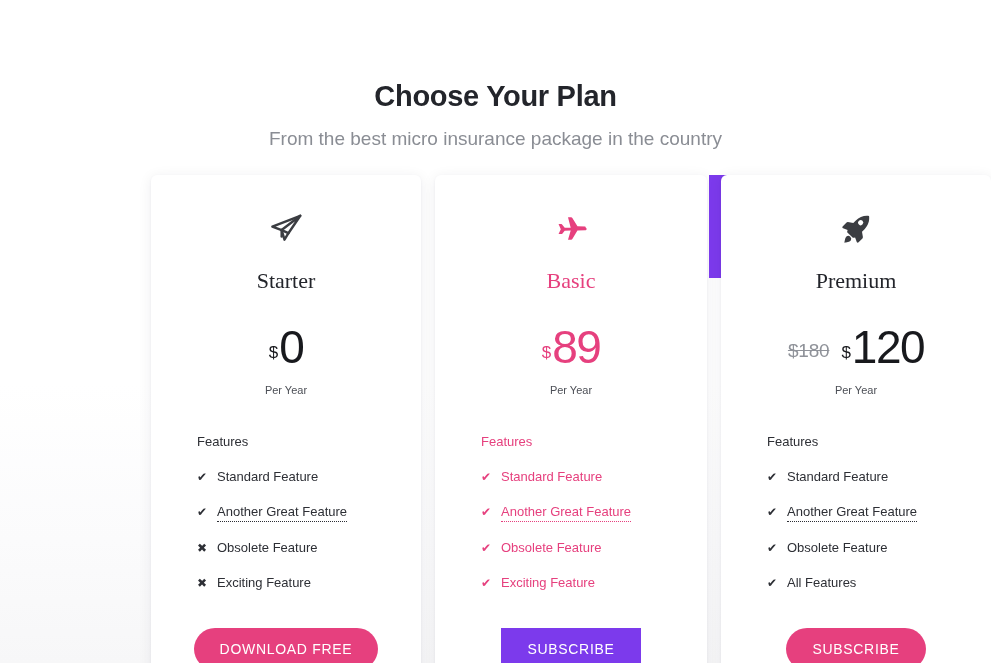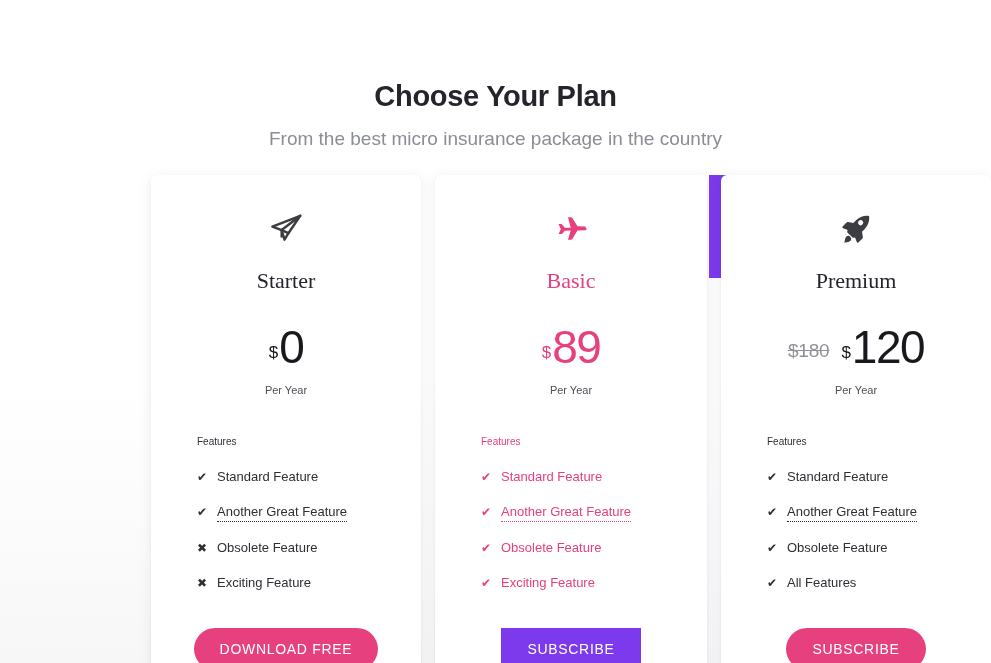--- a/index.html
+++ b/index.html
@@ -148,21 +148,21 @@
   }
 
   
   .features {
     margin-top: 34px;
     padding: 0 0 0 46px;
     text-align: left;
   }
 
   .features-title {
-    font-size: 10px;
+    font-size: 13px;
     color: #2d2f35;
     line-height: 18px;
   }
   .features-title.pink { color: #e6407e; }
 
   .feature-item {
     margin-top: 17px;
     display: flex;
     align-items: baseline;
     gap: 9px;

